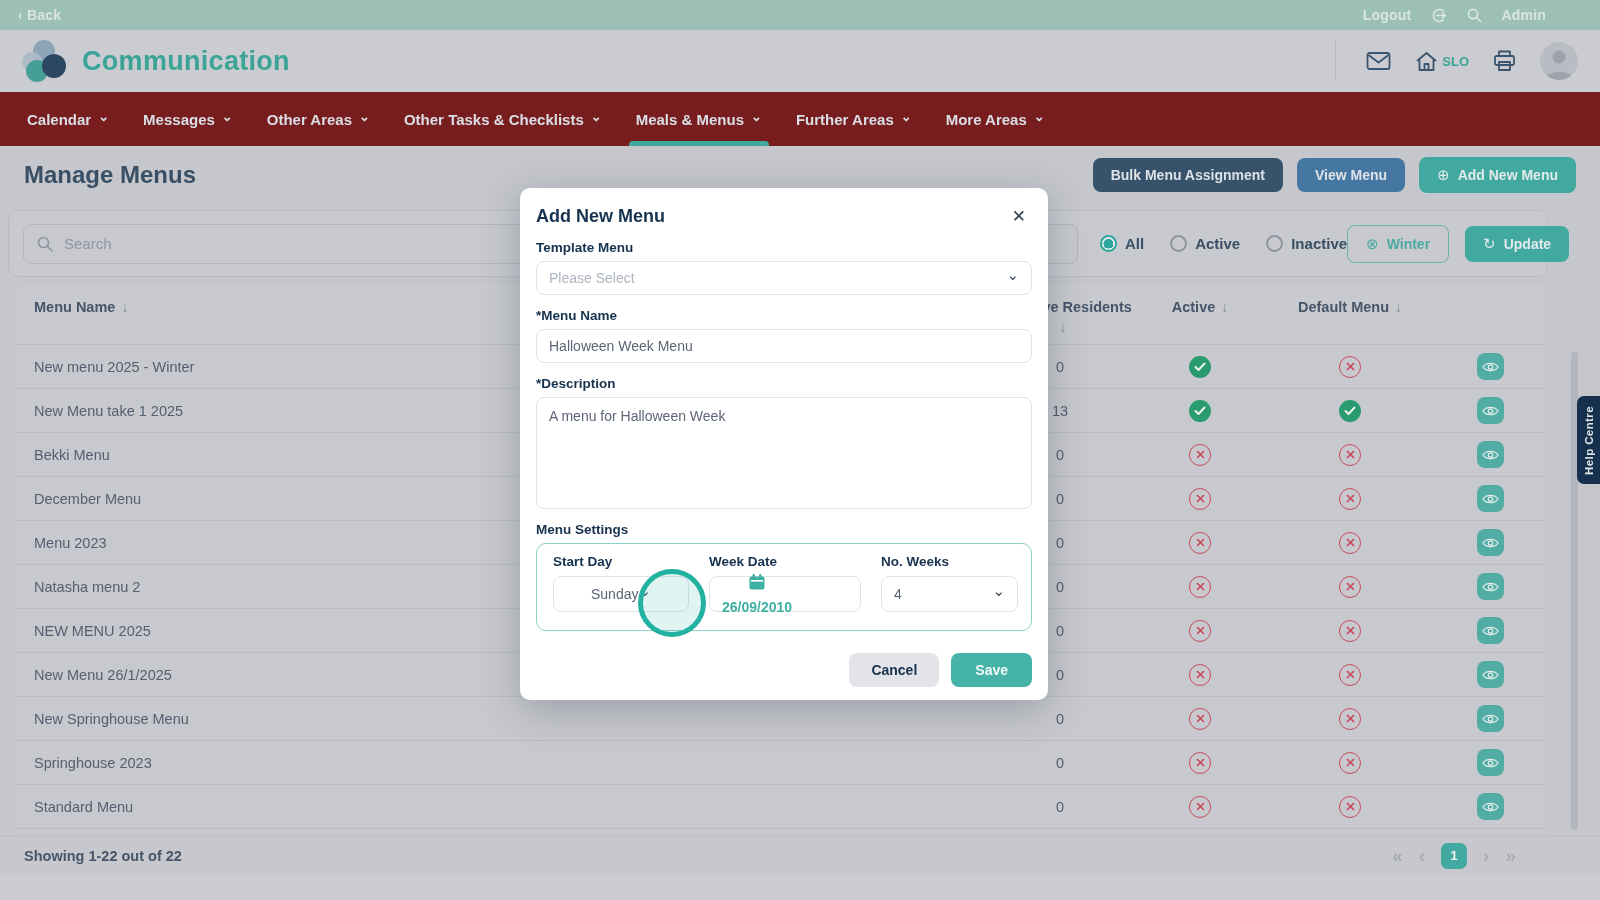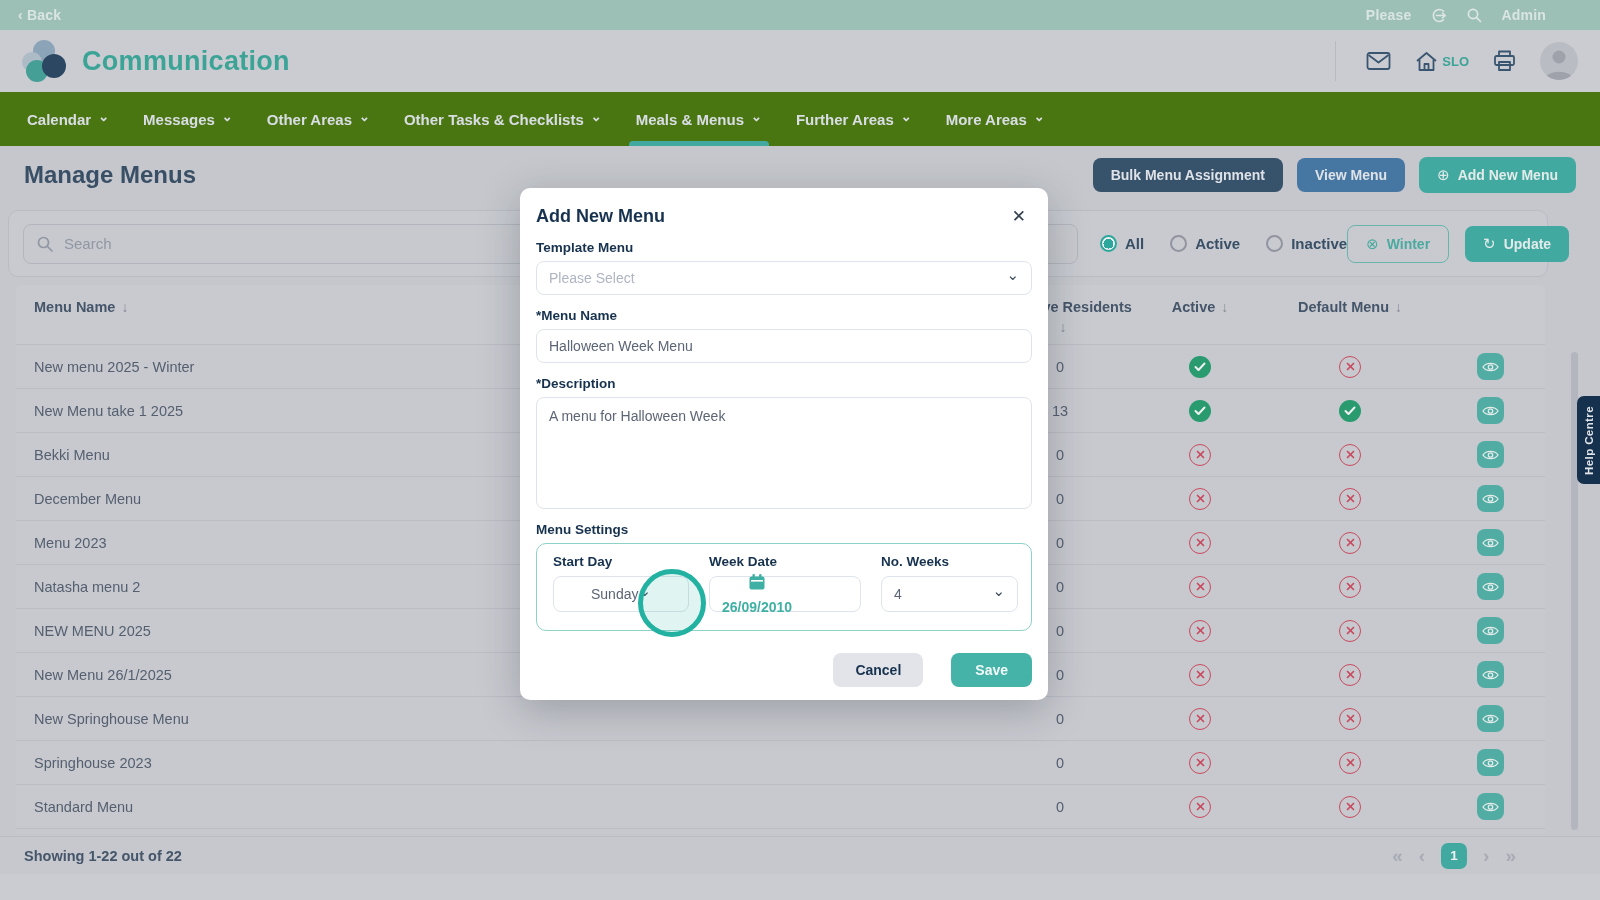--- a/index.html
+++ b/index.html
@@ -29,21 +29,21 @@
   .brand-title { color:#3fae9f; font-size:27px; font-weight:bold; letter-spacing:.3px; }
   .header-right { display:flex; align-items:center; gap:24px; }
   .hdr-divider { width:1px; height:40px; background:#c3c5cc; margin-right:6px; }
   .hdr-icon { display:inline-flex; align-items:center; gap:4px; cursor:pointer; }
   .slo { color:#3fae9f; font-size:13px; font-weight:bold; }
   .avatar { width:38px; height:38px; border-radius:50%; background:#c6c8ce; overflow:hidden;
     display:flex; align-items:flex-end; justify-content:center; cursor:pointer; }
 
   
   .navbar { position:absolute; left:0; top:92px; width:1600px; height:54px;
-    background:#4d7c0f; display:flex; align-items:center; padding:0 10px; z-index:2; }
+    background:#7f1d1d; display:flex; align-items:center; padding:0 10px; z-index:2; }
   .nav-item { position:relative; height:54px; display:flex; align-items:center; gap:7px;
     padding:0 17px; color:#e8ebf1; font-size:15px; font-weight:bold; cursor:pointer; white-space:nowrap; }
   .nav-item .chev { font-size:13px; transform:translateY(-3px); }
   .nav-item.active::after { content:""; position:absolute; left:10px; right:10px; bottom:0;
     height:5px; background:#45b3a8; border-radius:4px 4px 0 0; }
 
   
   .page-head { position:absolute; left:0; top:146px; width:1600px; height:58px;
     display:flex; align-items:center; justify-content:space-between; padding:0 24px; }
   .page-title { color:#3b5269; font-size:24px; font-weight:bold; }
@@ -126,42 +126,42 @@
   .placeholder { color:#aeb5c1; }
   .f-chev { color:#374757; font-size:15px; transform:translateY(-3px); }
   .f-textarea { width:496px; height:112px; border:1px solid #dfe3ec; border-radius:8px;
     padding:10px 12px; font-size:14px; color:#5b6575; cursor:text; }
   .settings-box { width:496px; height:88px; border:1px solid #8ed1c9; border-radius:10px;
     margin-top:4px; display:flex; gap:20px; padding:10px 16px 0 16px; }
   .sfield .f-label { margin:0 0 7px 0; }
   .sfield .f-select, .sfield .f-input { height:36px; }
   .w-day { width:136px;justify-content:center; } .w-date { width:152px; } .w-weeks { width:137px; }
   .date-val { color:#3fb0a4; font-weight:bold; display:flex; align-items:center; gap:8px;flex-direction:column; }
-  .modal-actions { display:flex; justify-content:flex-end; gap:28px; margin-top:22px; }
+  .modal-actions { display:flex; justify-content:flex-end; gap:12px; margin-top:22px; }
   .btn-cancel { background:#e3e4e9; color:#16324f; padding:9px 22px; }
   .btn-save { padding:9px 24px; }
 
   
   .click-ring { position:absolute; left:638px; top:569px; width:68px; height:68px; border-radius:50%;
     border:5px solid #23b2a2; background:rgba(35,178,162,0.14); z-index:7; pointer-events:none; }
 
   svg { display:block; }
 </style>
 </head>
 <body>
 
 <div class="topbar">
   <div class="left">
     <span class="tb-text">
       <span>‹</span>
       <span>Back</span>
     </span>
   </div>
   <div class="right">
-    <span class="tb-text">Please</span>
+    <span class="tb-text">Logout</span>
     <span class="tb-icon">
       <svg width="17" height="17" viewBox="0 0 17 17">
           <g fill="none" stroke="#eef6f3" stroke-width="1.6" stroke-linecap="round">
             <path d="M13.5 4.2 A6 6 0 1 0 13.5 12.8"></path>
             <path d="M6.5 8.5 H15"></path>
             <path d="M12.5 6 L15 8.5 L12.5 11"></path>
           </g>
         </svg>
     </span>
     <span class="tb-icon">

